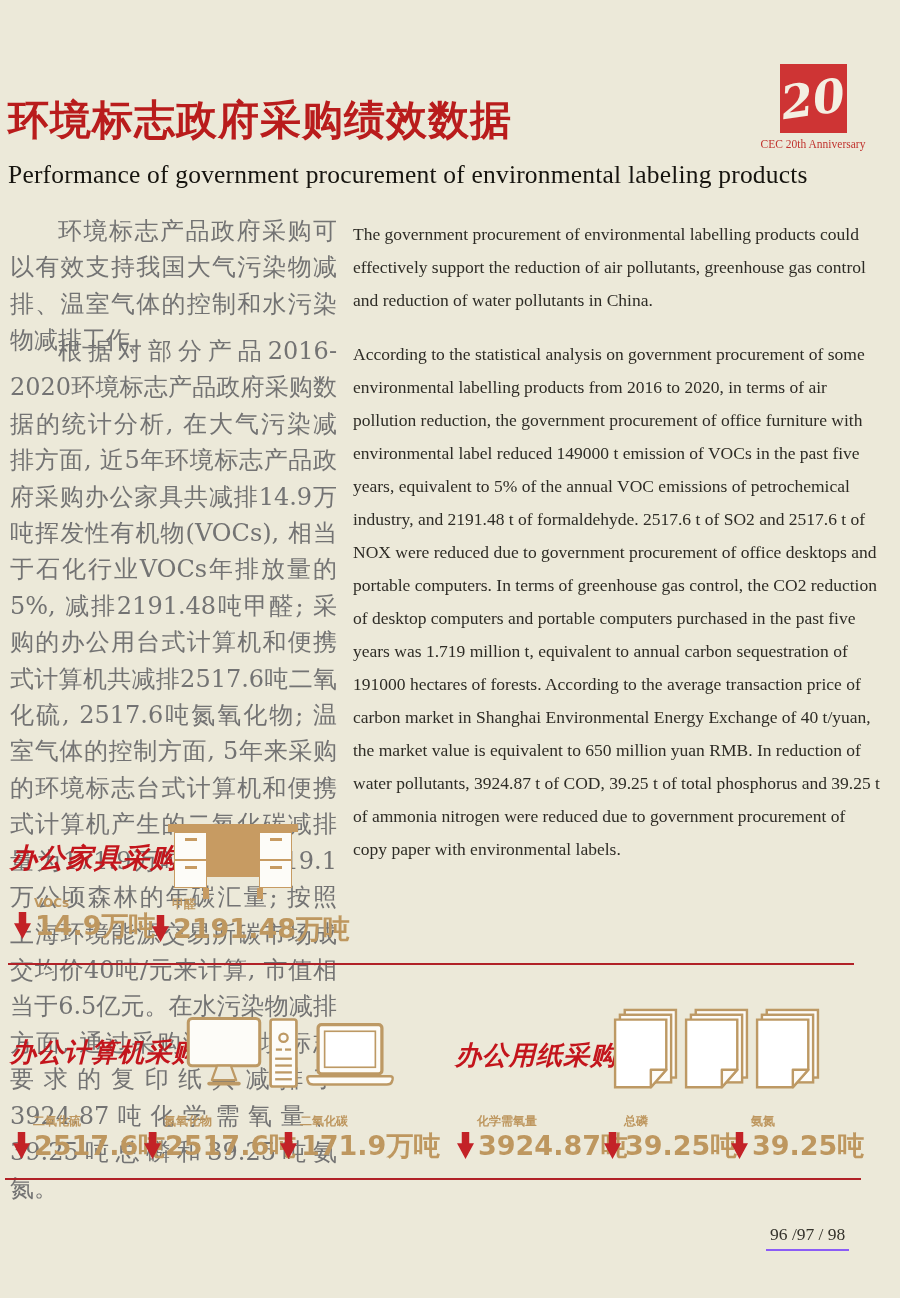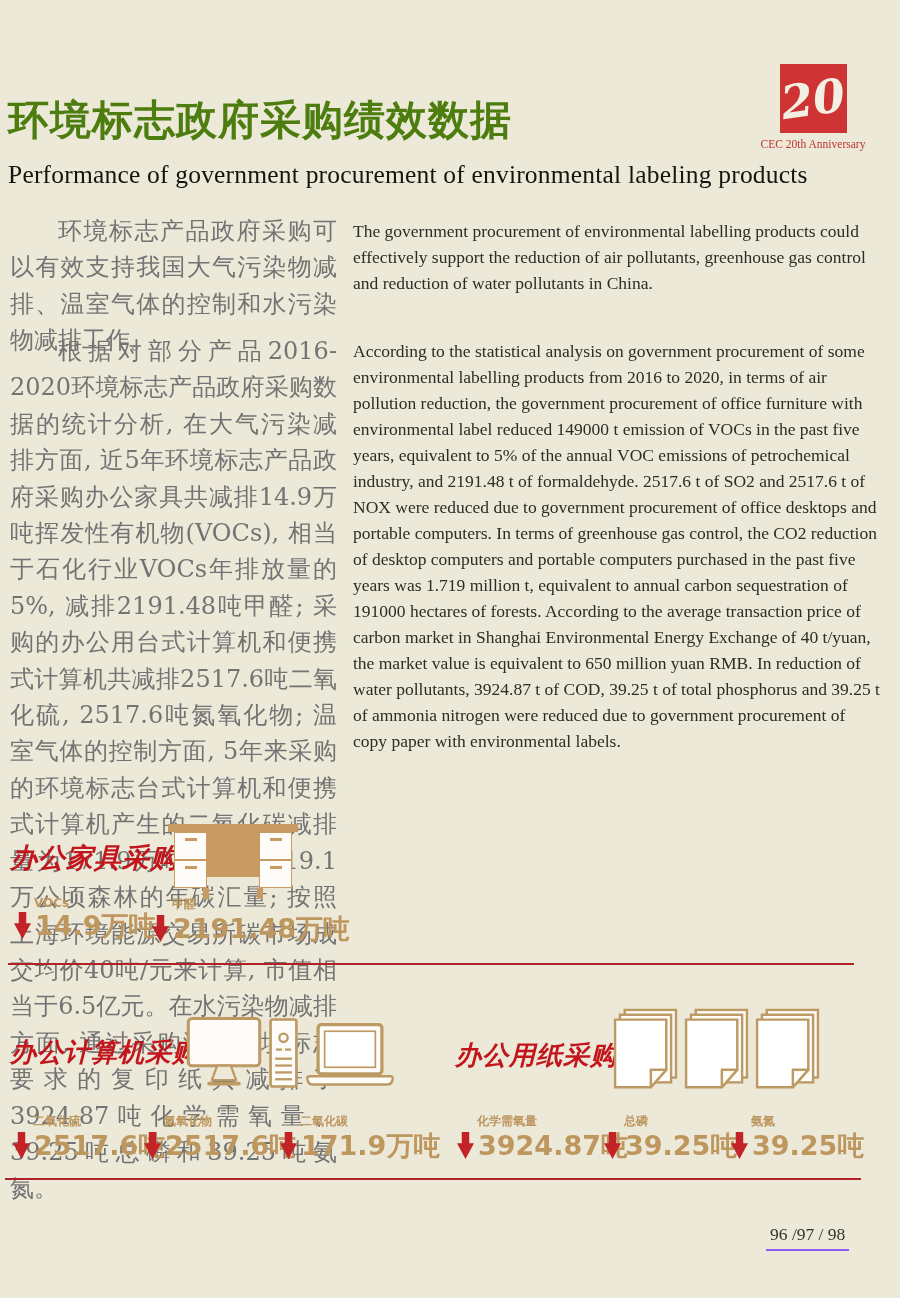--- a/index.html
+++ b/index.html
@@ -7,21 +7,21 @@
   .page {
     position:relative; width:900px; height:1298px; margin:0 auto;
     background:#ECE9D9; overflow:hidden;
     font-family:"Liberation Serif", serif; color:#33302A;
   }
 
   
   .title-cn {
     position:absolute; left:8px; top:96px;
     font-family:"DejaVu Serif", serif; font-weight:bold;
-    font-size:41px; line-height:1.2; letter-spacing:1px; color:#4d7c0f;
+    font-size:41px; line-height:1.2; letter-spacing:1px; color:#b91c1c;
   }
   .title-en {
     position:absolute; left:8px; top:160px; width:880px;
     font-family:"Liberation Serif", serif; font-weight:normal;
     font-size:25.5px; color:#16140F; letter-spacing:0.2px;
   }
   .logo { position:absolute; left:753px; top:64px; width:120px; text-align:center; }
   .logo-square {
     position:relative; width:67px; height:69px; margin:0 auto; background:#CE3434;
     display:flex; align-items:center; justify-content:center;
@@ -38,21 +38,21 @@
   
   .cn-text {
     position:absolute; left:10px; width:327px;
     font-family:"DejaVu Serif", serif;
     font-size:24px; line-height:36.4px; text-align:justify;
     text-indent:2em; color:#737373;
   }
   .en-text {
     position:absolute; left:353px; width:528px;
     font-family:"Liberation Serif", serif;
-    font-size:17.5px; line-height:26px; color:#2E2C26;
+    font-size:17.5px; line-height:33px; color:#2E2C26;
   }
   .cn-intro { top:213px; }
   .en-intro { top:218px; }
   .cn-analysis { top:333px; }
   .en-analysis { top:338px; }
 
   
   .section-title {
     position:absolute; font-family:"DejaVu Sans", sans-serif; font-weight:bold;
     color:#C3151C; letter-spacing:1px; white-space:nowrap;font-style:italic;

